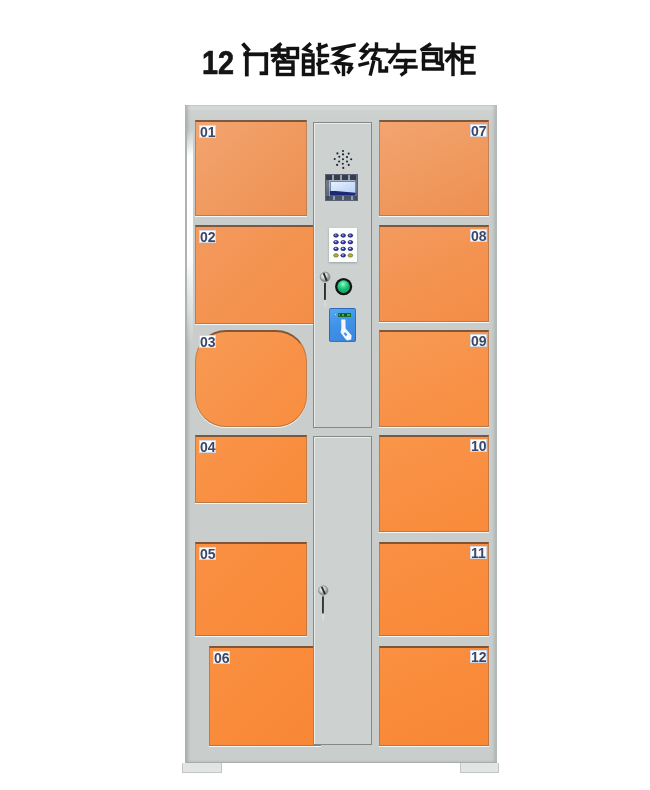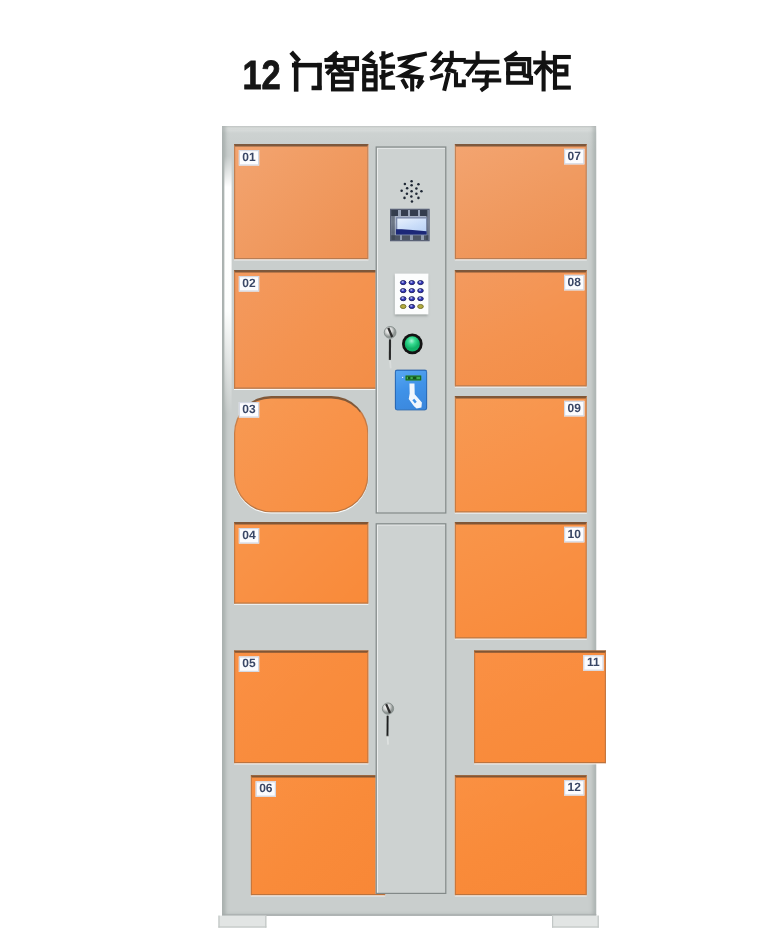--- a/index.html
+++ b/index.html
@@ -6,21 +6,21 @@
   #page{position:relative;width:650px;height:790px;background:#fff;overflow:hidden;
         font-family:"Liberation Sans",sans-serif;}
   .abs{position:absolute;box-sizing:border-box;}
   .door{position:absolute;box-sizing:border-box;
         border-top:2px solid rgba(82,66,52,0.72);
         border-left:1px solid rgba(140,100,70,0.45);
         border-right:1px solid rgba(135,95,68,0.45);
         border-bottom:1px solid rgba(125,90,62,0.5);
         box-shadow:0 1px 0 rgba(255,255,255,0.85);}
   .lbl{position:absolute;box-sizing:border-box;top:3px;width:17px;height:13px;background:#fcfcfe;
-       color:#3a4766;font-weight:bold;font-size:10px;line-height:12.5px;text-align:center;
+       color:#3a4766;font-weight:bold;font-size:14px;line-height:12.5px;text-align:center;
        border:1px solid #d4d8e2;}
   .lblL{left:3px;}
   .lblR{right:1px;top:2px;}
 </style>
 </head>
 <body>
 <div id="page">
 
   <div class="abs" style="left:0;top:0;width:650px;height:90px;">
     <svg width="650" height="90" viewBox="0 0 650 90">
@@ -154,21 +154,21 @@
     </div>
 
   <div class="door" style="left:379px;top:330px;width:110px;height:97px;background:linear-gradient(155deg,#f79a54 0%,#f8934a 50%,#f88e3f 100%);">
     <div class="lbl lblR">09</div>
     </div>
 
   <div class="door" style="left:379px;top:435px;width:110px;height:97px;background:linear-gradient(155deg,#f9954a 0%,#f98f42 50%,#f98a39 100%);">
     <div class="lbl lblR">10</div>
     </div>
 
-  <div class="door" style="left:379px;top:542px;width:110px;height:94px;background:linear-gradient(155deg,#fa9044 0%,#f98c3d 50%,#f98938 100%);margin-left:16px;">
+  <div class="door" style="left:379px;top:542px;width:110px;height:94px;background:linear-gradient(155deg,#fa9044 0%,#f98c3d 50%,#f98938 100%);">
     <div class="lbl lblR">11</div>
     </div>
 
   <div class="door" style="left:379px;top:646px;width:110px;height:100px;background:linear-gradient(155deg,#fa9042 0%,#f98b3a 50%,#f88736 100%);">
     <div class="lbl lblR">12</div>
     </div>
 
   <div class="abs" style="left:313px;top:122px;width:59px;height:306px;background:#cdd2d1;
        border:1px solid #828988;box-shadow:inset 1px 1px 0 rgba(255,255,255,0.6);"></div>
 

